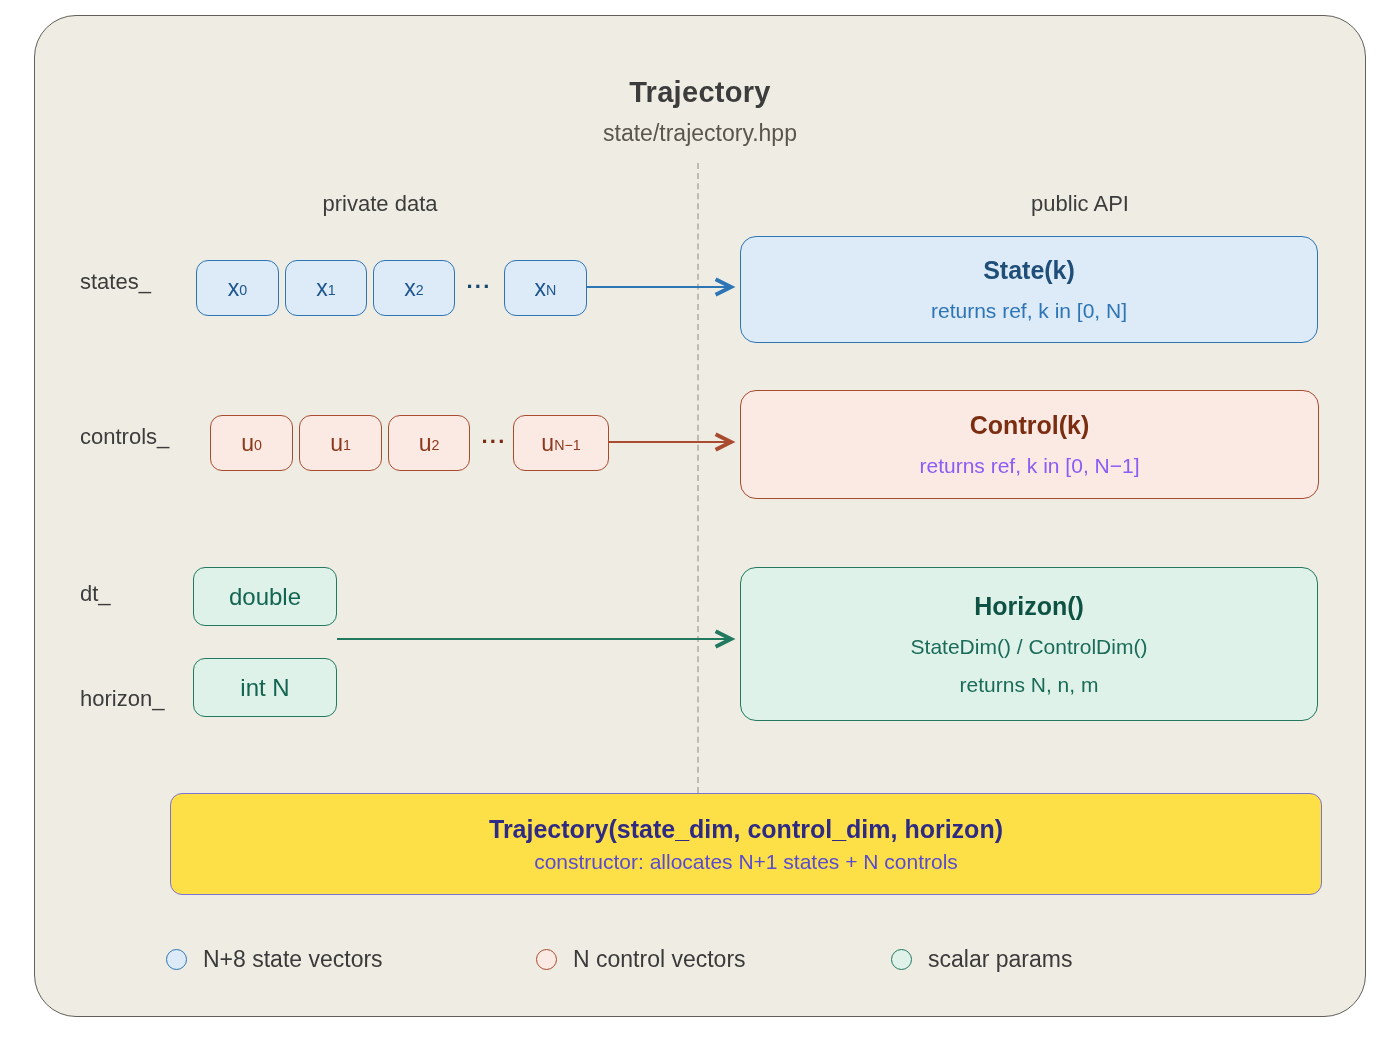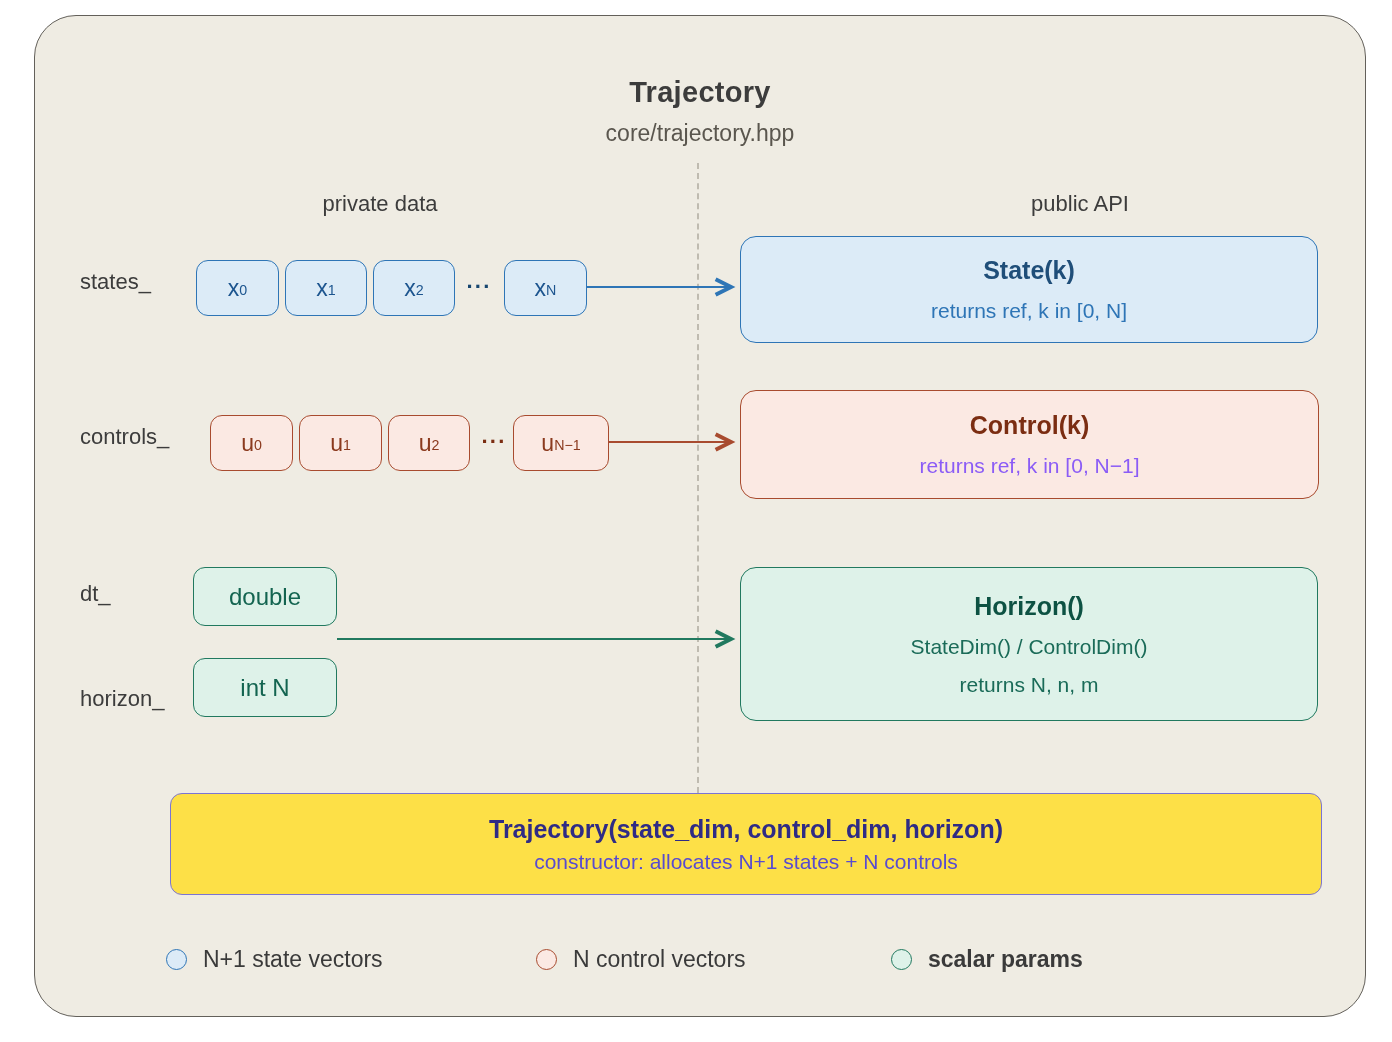--- a/index.html
+++ b/index.html
@@ -72,21 +72,21 @@
 
   .arrows{position:absolute;left:0;top:0;width:1392px;height:1042px;pointer-events:none;}
 </style>
 </head>
 <body>
 
 <div class="canvas">
   <div class="container">
 
     <div class="title">Trajectory</div>
-    <div class="subtitle">core/trajectory.hpp</div>
+    <div class="subtitle">state/trajectory.hpp</div>
 
     <div class="col-head left">private data</div>
     <div class="col-head right">public API</div>
   </div>
 
   <div class="divider"></div>
 
   <div class="row-label" style="left:80px;top:269px;">states_</div>
   <div class="cell blue" style="left:196px;top:260px;width:81px;">
       <span>x</span>
@@ -151,27 +151,27 @@
     <div class="api-desc">returns N, n, m</div>
   </div>
 
   <div class="ctor-box">
     <div class="ctor-title">Trajectory(state_dim, control_dim, horizon)</div>
     <div class="ctor-desc">constructor: allocates N+1 states + N controls</div>
   </div>
 
   <div class="legend-item" style="left:166px;">
     <span class="legend-swatch blue"></span>
-    <span class="legend-label">N+1 state vectors</span>
+    <span class="legend-label">N+8 state vectors</span>
   </div>
   <div class="legend-item" style="left:536px;">
     <span class="legend-swatch red"></span>
     <span class="legend-label">N control vectors</span>
   </div>
-  <div class="legend-item" style="left:891px;font-weight:bold;">
+  <div class="legend-item" style="left:891px;">
     <span class="legend-swatch green"></span>
     <span class="legend-label">scalar params</span>
   </div>
 
   <svg class="arrows" viewBox="0 0 1392 1042" xmlns="http://www.w3.org/2000/svg">
     <defs>
       <marker id="ah-blue" markerWidth="12" markerHeight="12" refX="8" refY="4.5" orient="auto">
         <path d="M1,1 L8,4.5 L1,8" fill="none" stroke="#2e75b6" stroke-width="1.8"></path>
       </marker>
       <marker id="ah-red" markerWidth="12" markerHeight="12" refX="8" refY="4.5" orient="auto">

